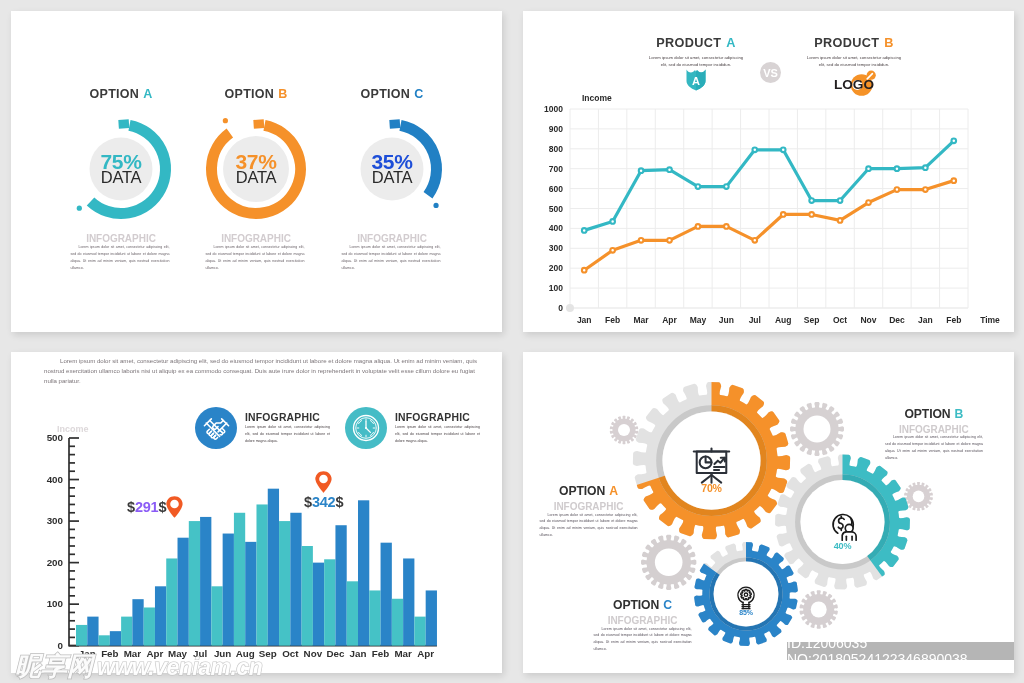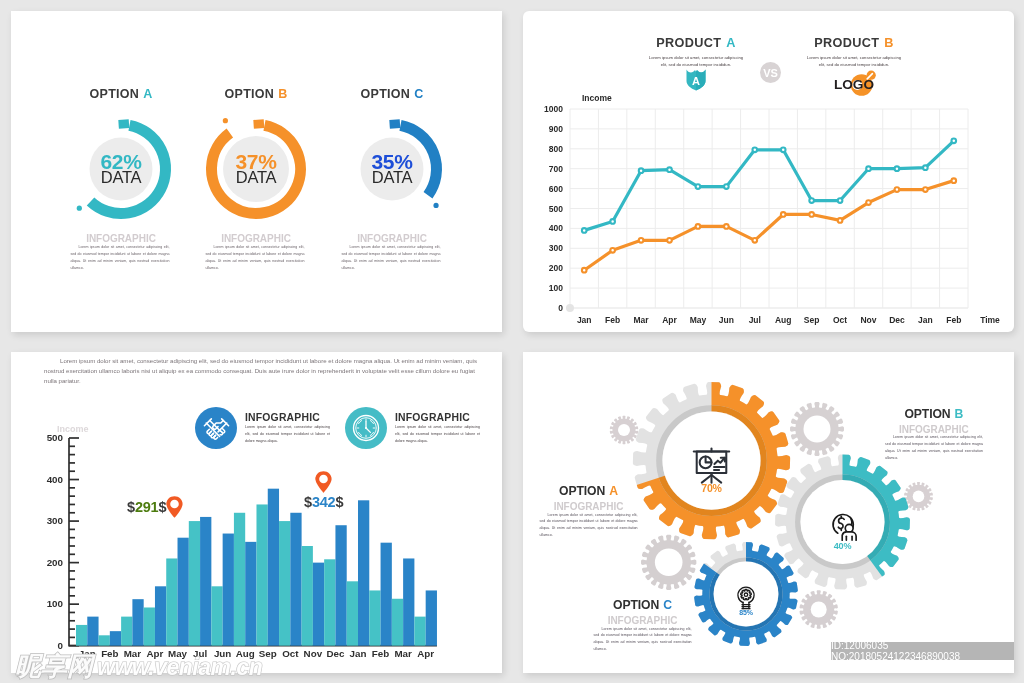--- a/index.html
+++ b/index.html
@@ -1,19 +1,19 @@
 <!DOCTYPE html>
 <html><head>
 <meta charset="utf-8">
 <style>
 html,body{margin:0;padding:0;}
 body{width:1024px;height:683px;background:#e7e7e7;font-family:"Liberation Sans",sans-serif;overflow:hidden;position:relative;}
 .panel{position:absolute;background:#fff;box-shadow:2px 3px 7px rgba(0,0,0,.12);}
 #p1{left:11px;top:11px;width:491px;height:321px;}
-#p2{left:523px;top:11px;width:491px;height:321px;border-radius:6px;}
+#p2{left:523px;top:11px;width:491px;height:321px;}
 #p3{left:11px;top:352px;width:491px;height:321px;}
 #p4{left:523px;top:352px;width:491px;height:321px;}
 svg{display:block;}
 
 .donut-block{position:absolute;top:0;width:160px;height:321px;}
 .d-title{position:absolute;top:76px;width:160px;text-align:center;font-size:12.5px;font-weight:bold;letter-spacing:.3px;color:#3a3a3a;}
 .d-title .acc{margin-left:4px;}
 .donut-svg{position:absolute;top:98px;left:0;}
 .pct-val{position:absolute;top:139px;width:160px;text-align:center;font-size:21px;font-weight:bold;letter-spacing:-.4px;}
 .pct-lab{position:absolute;top:157px;width:160px;text-align:center;font-size:16.5px;font-weight:normal;color:#2b2b2b;letter-spacing:-.3px;}
@@ -45,40 +45,40 @@
 
 .gear-svg{position:absolute;left:0;top:0;}
 .gopt{position:absolute;width:115px;}
 .gopt-a{left:8px;top:132px;}
 .gopt-b{left:353.3px;top:54.5px;}
 .gopt-c{left:62px;top:246px;}
 .gopt-title{width:115px;text-align:center;font-size:12.2px;font-weight:bold;letter-spacing:-.1px;color:#303030;}
 .gopt-title .acc{margin-left:4px;}
 .gopt-sub{margin-top:3px;width:115px;text-align:center;font-size:10px;font-weight:bold;letter-spacing:-.03px;color:#cfcbcd;}
 .gopt-txt{margin-top:-0.5px;margin-left:8.6px;width:98px;font-size:3.55px;line-height:1.95;color:#56505a;text-align:justify;text-indent:8px;}
-.wm-band{position:absolute;right:0px;top:290px;width:183px;height:18px;background:rgba(160,160,160,.78);color:#fff;font-size:10px;display:flex;align-items:center;justify-content:center;letter-spacing:0px;}
+.wm-band{position:absolute;right:0px;top:290px;width:227px;height:18px;background:rgba(160,160,160,.78);color:#fff;font-size:14px;display:flex;align-items:center;justify-content:center;letter-spacing:0px;}
 
 .site-wm{position:absolute;left:15px;top:649px;display:flex;align-items:baseline;z-index:20;}
 .wm-cn{font-size:26px;font-weight:bold;font-style:italic;color:rgba(255,255,255,.93);-webkit-text-stroke:1.5px rgba(185,185,185,.95);paint-order:stroke fill;letter-spacing:0px;}
 .wm-url{margin-left:4px;font-size:23px;font-weight:bold;font-style:italic;color:rgba(255,255,255,.93);-webkit-text-stroke:1.2px rgba(190,190,190,.9);paint-order:stroke fill;letter-spacing:-.5px;}
 </style>
 </head>
 <body>
 
 <div class="panel" id="p1">
 
   <div class="donut-block" style="left:30px">
     <div class="d-title"><span>OPTION</span><span class="acc" style="color:#33b8c4">A</span></div>
     <svg class="donut-svg" width="160" height="130" viewBox="0 0 160 130">
       <circle cx="80" cy="60" r="31.5" fill="#ececec"></circle>
       <path d="M 88.49 16.32 A 44.5 44.5 0 1 1 49.54 92.44" fill="none" stroke="#33b8c4" stroke-width="11"></path>
       <rect x="77.6" y="10.6" width="10.4" height="8.7" fill="#33b8c4" transform="rotate(-4 83 15)"></rect>
       <circle cx="38.32" cy="99.14" r="2.6" fill="#33b8c4"></circle>
     </svg>
-    <div class="pct-val" style="color:#33b8c4">62%</div>
+    <div class="pct-val" style="color:#33b8c4">75%</div>
     <div class="pct-lab">DATA</div>
     <div class="d-cap">INFOGRAPHIC</div>
     <div class="d-body">Lorem ipsum dolor sit amet, consectetur adipiscing elit, sed do eiusmod tempor incididunt ut labore et dolore magna aliqua. Ut enim ad minim veniam, quis nostrud exercitation ullamco.</div>
   </div>
 
   <div class="donut-block" style="left:165px">
     <div class="d-title"><span>OPTION</span><span class="acc" style="color:#f5912a">B</span></div>
     <svg class="donut-svg" width="160" height="130" viewBox="0 0 160 130">
       <circle cx="80" cy="60" r="33" fill="#ececec"></circle>
       <path d="M 88.49 16.32 A 44.5 44.5 0 1 1 53.84 24.00" fill="none" stroke="#f5912a" stroke-width="11"></path>
@@ -268,21 +268,21 @@
         <path d="M24 24 V13.5" stroke="#fff" stroke-width="2.1" stroke-linecap="round"></path>
         <path d="M24 24 L31 31" stroke="#fff" stroke-width="2.1" stroke-linecap="round"></path>
         <circle cx="24" cy="24" r="1.6" fill="#fff"></circle>
       </svg>
     </div>
     <div class="feat-title">INFOGRAPHIC</div>
     <div class="feat-text">Lorem ipsum dolor sit amet, consectetur adipiscing elit, sed do eiusmod tempor incididunt ut labore et dolore magna aliqua.</div>
   </div>
   <div class="bars-ylab">Income</div>
   <div class="callout c1">
-    <span class="co-txt"><span>$</span><span style="color:#4d7c0f">291</span><span>$</span></span>
+    <span class="co-txt"><span>$</span><span style="color:#8b5cf6">291</span><span>$</span></span>
     <svg class="pin" width="19" height="24" viewBox="0 0 19 24">
       <path d="M9.5 1.2 C5 1.2 1.4 4.7 1.4 9 C1.4 14 9.5 22.8 9.5 22.8 C9.5 22.8 17.6 14 17.6 9 C17.6 4.7 14 1.2 9.5 1.2 Z" fill="#f15a24"></path>
       <circle cx="9.5" cy="9" r="4.3" fill="#fff"></circle>
       <path d="M5.3 3.1 A7.4 7.4 0 0 0 3.0 11.4" fill="none" stroke="#f15a24" stroke-width="1.5" stroke-linecap="round" opacity=".85"></path>
     </svg>
   </div>
   <div class="callout c2">
     <svg class="pin" width="19" height="24" viewBox="0 0 19 24">
       <path d="M9.5 1.2 C5 1.2 1.4 4.7 1.4 9 C1.4 14 9.5 22.8 9.5 22.8 C9.5 22.8 17.6 14 17.6 9 C17.6 4.7 14 1.2 9.5 1.2 Z" fill="#f15a24"></path>
       <circle cx="9.5" cy="9" r="4.3" fill="#fff"></circle>

